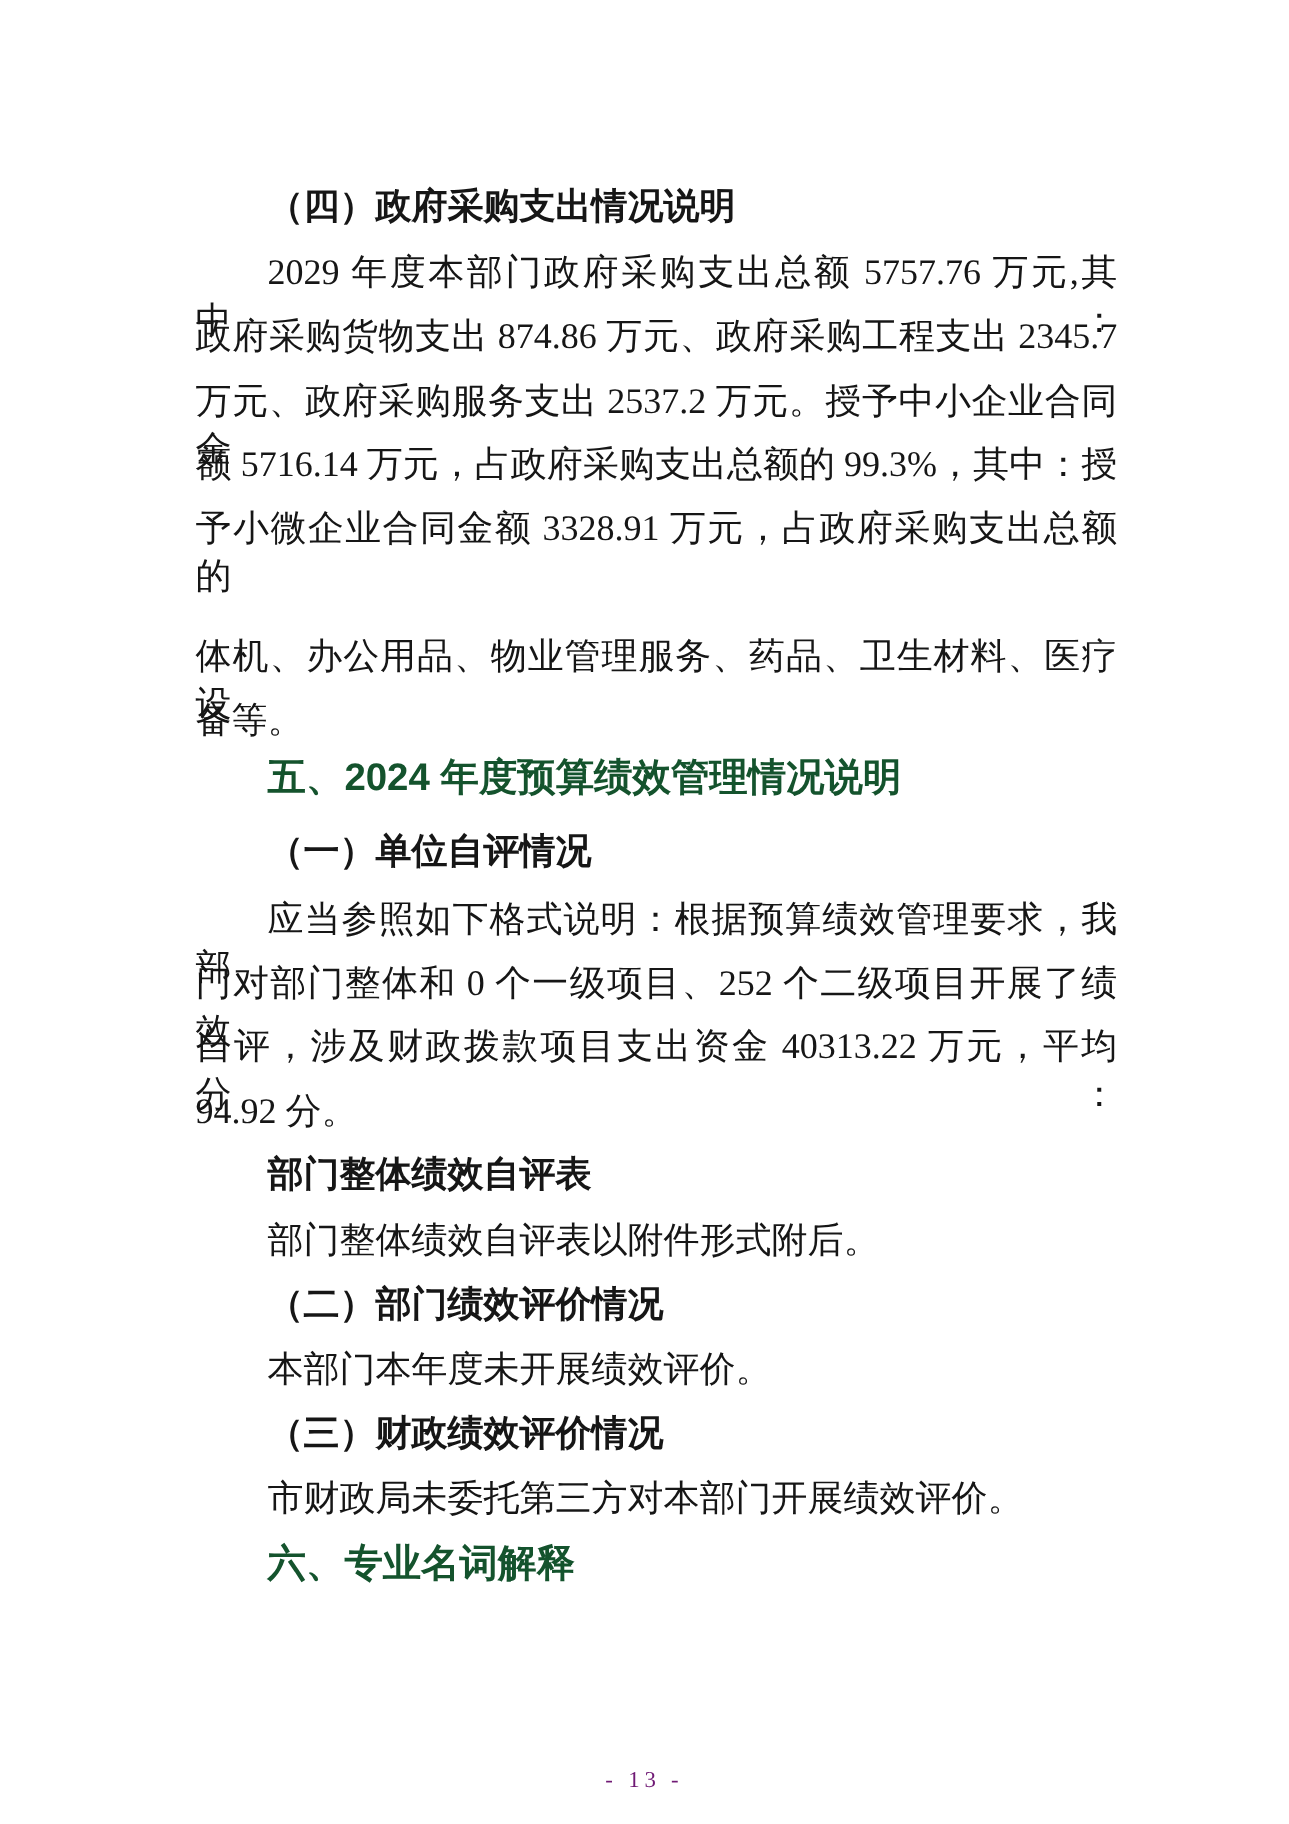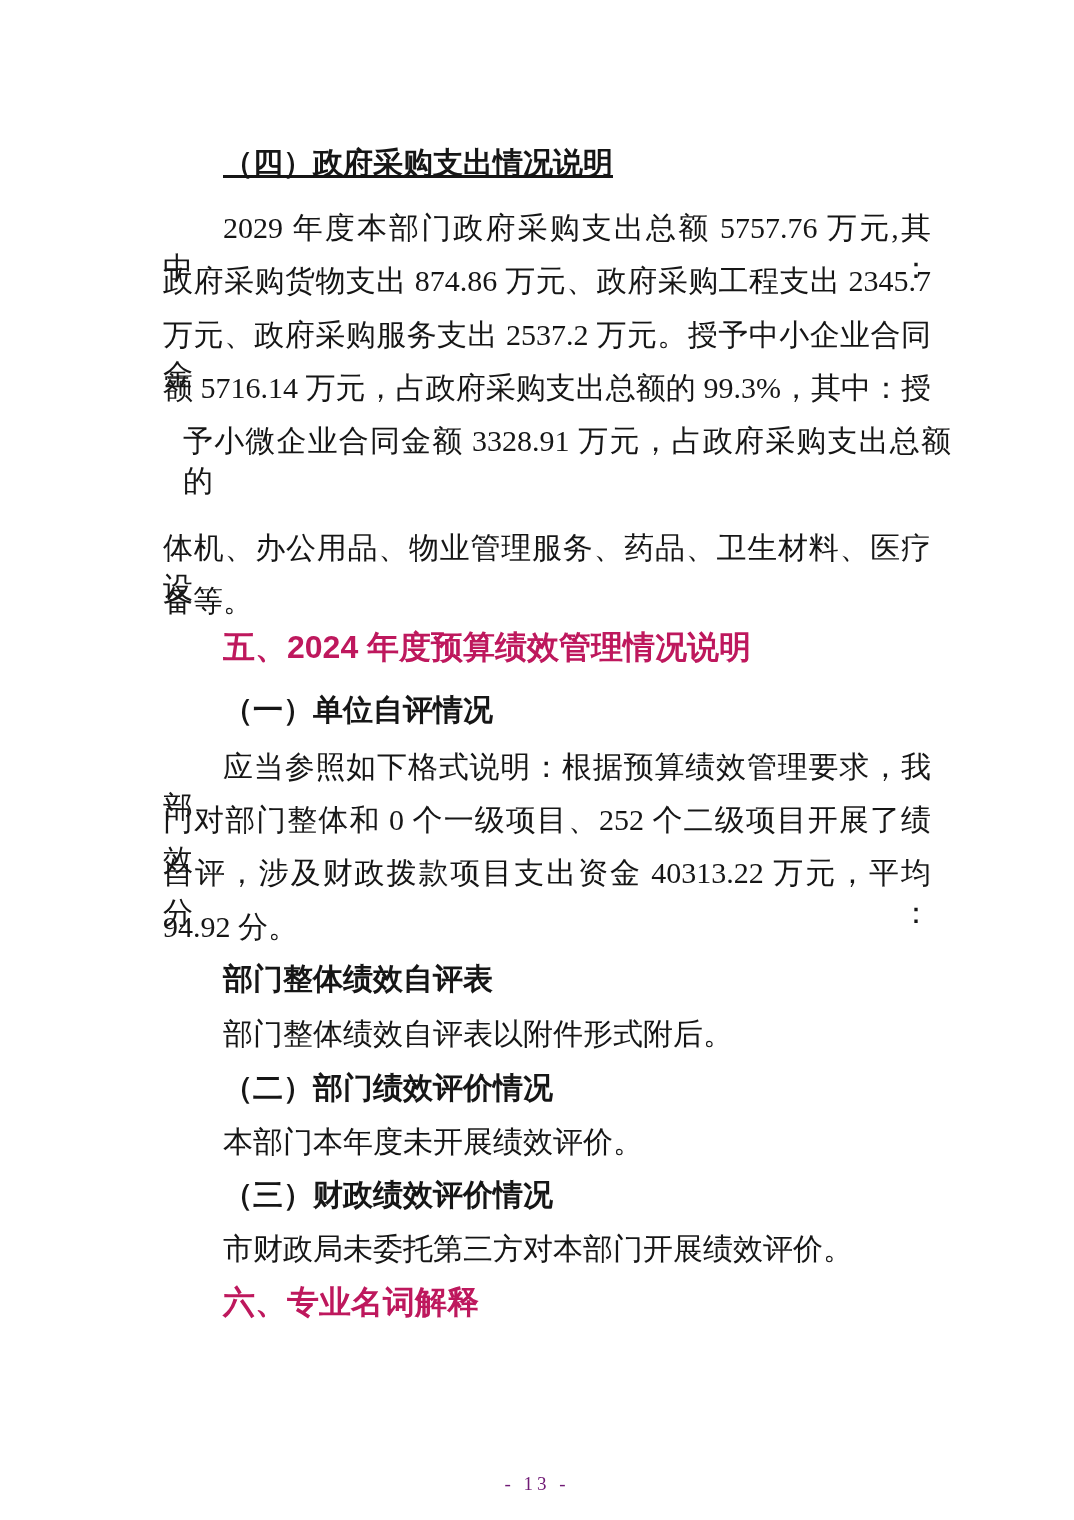--- a/index.html
+++ b/index.html
@@ -35,45 +35,45 @@
   }
   
   .h-kai {
     font-weight: bold;
   }
   
   .h-hei {
     font-family: "Liberation Sans", "DejaVu Sans", sans-serif;
     font-weight: bold;
     font-size: 32px;
-    color: #be185d;
+    color: #14532d;
   }
   .footer {
     position: absolute;
     left: 0;
     top: 1473px;
     width: 1074px;
     text-align: center;
     font-size: 19px;
     letter-spacing: 4px;
     color: #701a75;
   }
 </style>
 </head>
 <body>
 
 <div class="page">
 
-  <div class="line h-kai indent" style="top:143px;text-decoration:underline;">（四）政府采购支出情况说明</div>
+  <div class="line h-kai indent" style="top:153px;">（四）政府采购支出情况说明</div>
 
   <div class="line justify indent" style="top:208px;">2029 年度本部门政府采购支出总额 5757.76 万元,其中：</div>
   <div class="line justify" style="top:261px;">政府采购货物支出 874.86 万元、政府采购工程支出 2345.7</div>
   <div class="line justify" style="top:315px;">万元、政府采购服务支出 2537.2 万元。授予中小企业合同金</div>
   <div class="line justify" style="top:368px;">额 5716.14 万元，占政府采购支出总额的 99.3%，其中：授</div>
-  <div class="line justify" style="top:421px;margin-left:20px;">予小微企业合同金额 3328.91 万元，占政府采购支出总额的</div>
+  <div class="line justify" style="top:421px;">予小微企业合同金额 3328.91 万元，占政府采购支出总额的</div>
   <div class="line" style="top:581px;">备等。</div>
   <div class="line justify" style="top:528px;">体机、办公用品、物业管理服务、药品、卫生材料、医疗设</div>
 
   <div class="line h-hei indent" style="top:627px;">五、2024 年度预算绩效管理情况说明</div>
 
   <div class="line h-kai indent" style="top:690px;">（一）单位自评情况</div>
 
   <div class="line justify indent" style="top:747px;">应当参照如下格式说明：根据预算绩效管理要求，我部</div>
   <div class="line justify" style="top:800px;">门对部门整体和 0 个一级项目、252 个二级项目开展了绩效</div>
   <div class="line justify" style="top:853px;">自评，涉及财政拨款项目支出资金 40313.22 万元，平均分：</div>

